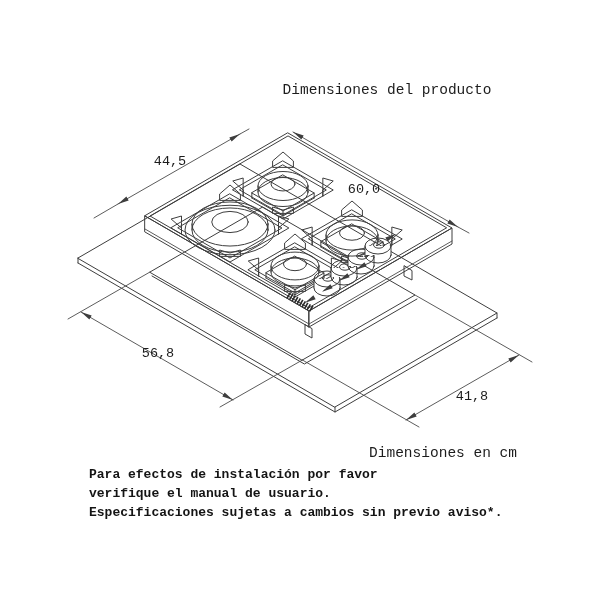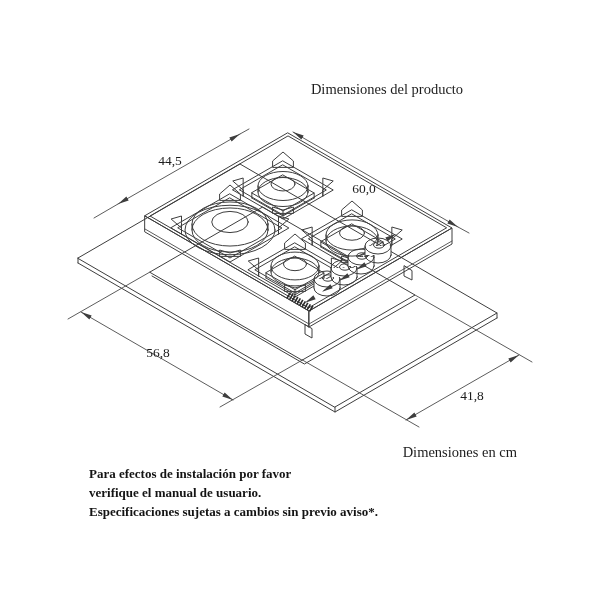--- a/index.html
+++ b/index.html
@@ -1,17 +1,17 @@
 <!DOCTYPE html>
 <html><head>
 <meta charset="utf-8">
 <style>
   html,body{margin:0;padding:0;background:#ffffff;}
   #stage{position:relative;width:542px;height:600px;background:#fff;overflow:hidden;
-         font-family:Liberation Serif, serif;}
+         font-family:Liberation Mono, monospace;}
   svg{position:absolute;left:0;top:0;}
   .ln{stroke:#3e3e3e;stroke-width:1;fill:none;stroke-linejoin:round;stroke-linecap:round;}
   .thin{stroke:#4a4a4a;stroke-width:0.9;fill:none;stroke-linecap:round;}
   .t-title{font-size:14.5px;fill:#1c1c1c;}
   .t-dim{font-size:13.5px;fill:#1c1c1c;}
   .t-units{font-size:14.5px;fill:#1c1c1c;}
   .t-foot{font-size:13px;font-weight:bold;fill:#141414;}
 </style>
 </head>
 <body>

